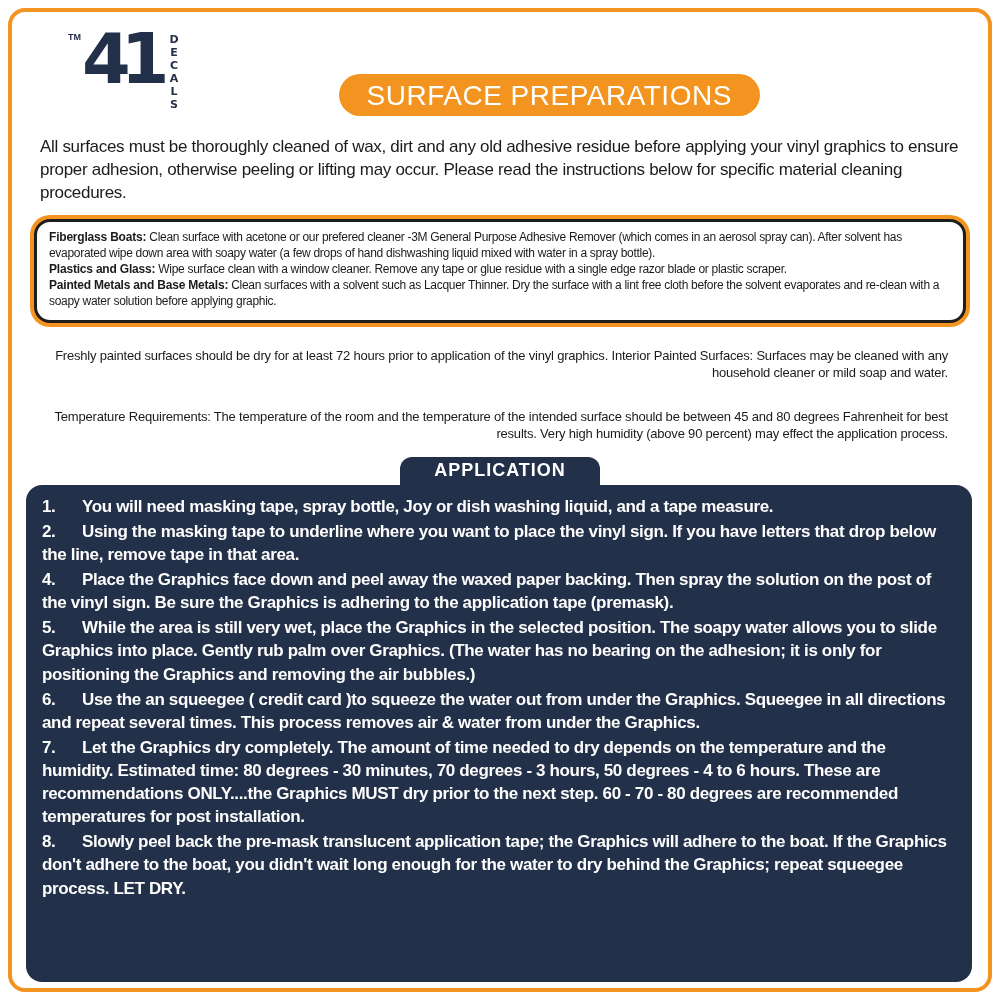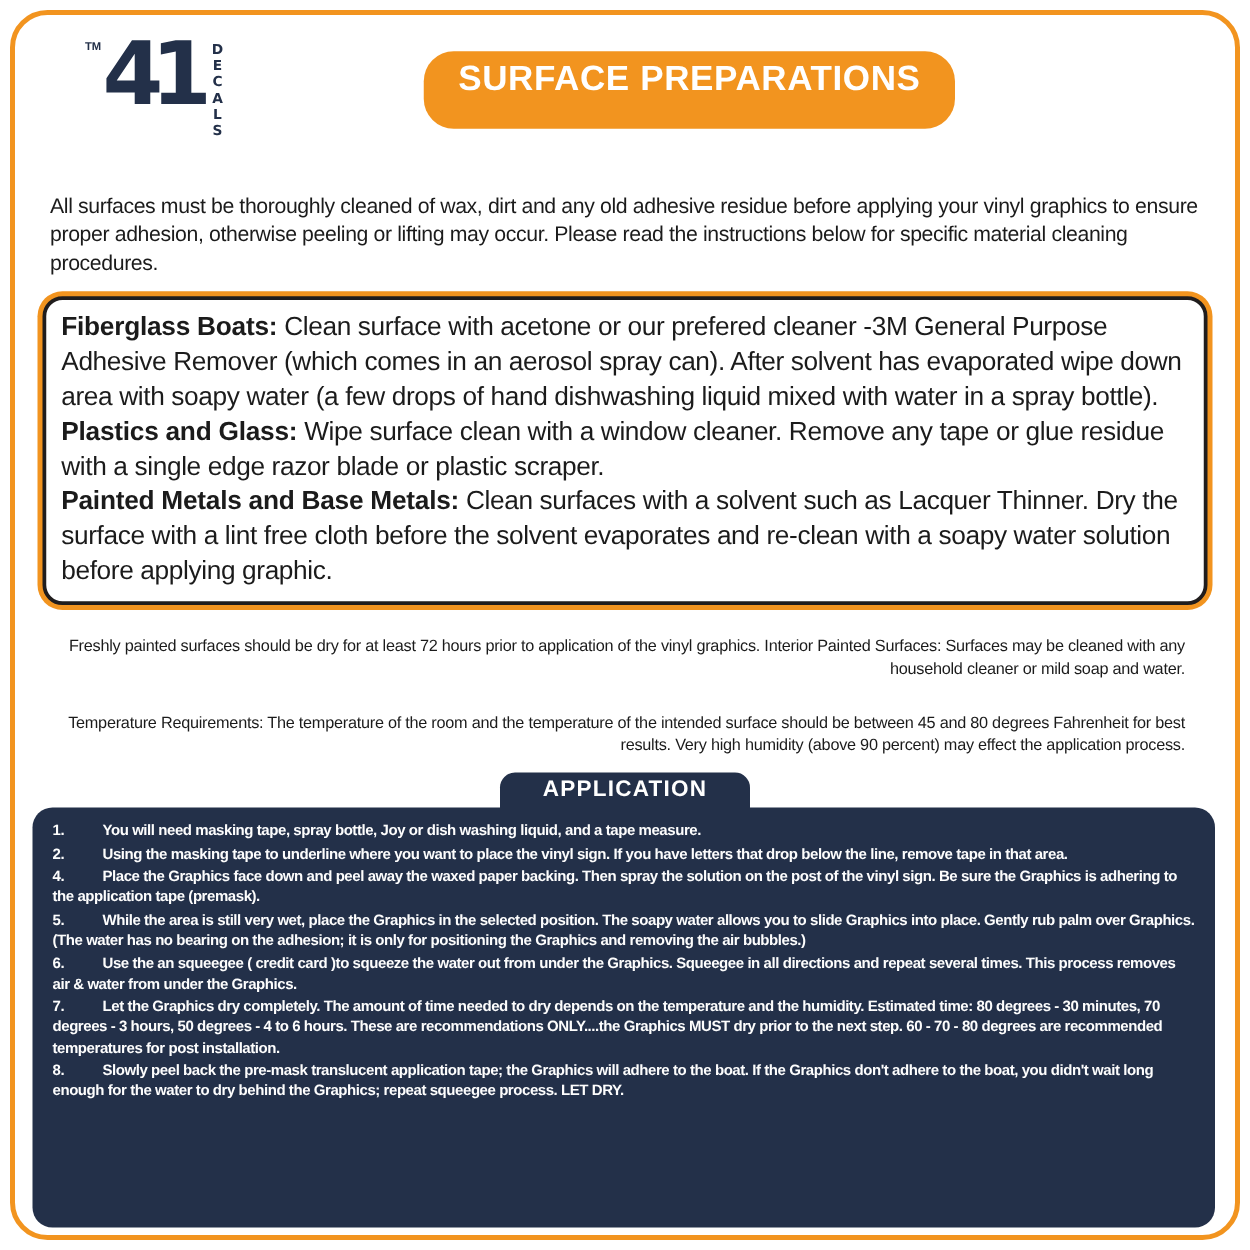--- a/index.html
+++ b/index.html
@@ -3,58 +3,58 @@
 <meta charset="utf-8">
 <style>
   html,body{margin:0;padding:0;background:#ffffff;}
   .page{
     width:1000px;height:1000px;box-sizing:border-box;
     background:#ffffff;padding:8px;
     font-family:"Liberation Sans", sans-serif;color:#1b1b1b;
   }
   .frame{
     height:100%;box-sizing:border-box;
-    border:4px solid var(--orange);border-radius:30px;
+    border:4px solid var(--orange);border-radius:17px;
     padding:6px 14px 6px;display:flex;flex-direction:column;overflow:hidden;
   }
   :root{--orange:#f2941f;--navy:#233049;}
 
   
   .header{display:flex;align-items:flex-start;margin:8px 14px 0;height:102px;}
   .logo{display:flex;align-items:flex-start;margin-left:28px;}
   .logo .tm{font-size:9px;font-weight:bold;color:var(--navy);margin-top:6px;margin-right:1px;}
   .logo .mark{
     font-size:70px;line-height:0.95;font-weight:bold;color:var(--navy);
     letter-spacing:-10px;font-family:"DejaVu Sans", sans-serif;padding-right:10px;
   }
   .logo .vertical{display:flex;flex-direction:column;align-items:center;margin-top:8px;}
   .logo .vertical span{
     font-size:11px;font-weight:bold;color:var(--navy);line-height:1.18;
     font-family:"DejaVu Sans", sans-serif;
   }
   .badge{
-    margin:15px auto 0;margin-left:160px;
+    margin:48px auto 0;margin-left:160px;
     background:var(--orange);color:#ffffff;
-    font-size:28px;font-weight:bold;letter-spacing:0.5px;
-    padding:6px 28px 24px;border-radius:24px;white-space:nowrap;
+    font-size:28px;font-weight:normal;letter-spacing:0.5px;
+    padding:6px 28px 4px;border-radius:24px;white-space:nowrap;
   }
 
   
   .intro{
-    margin:26px 14px 0;font-size:17px;letter-spacing:-0.3px;line-height:1.35;
+    margin:8px 14px 0;font-size:17px;letter-spacing:-0.3px;line-height:1.35;
   }
 
   
   .prep-box{
     margin:14px 8px 8px;
     border:3px solid #201d1d;border-radius:16px;
     box-shadow:0 0 0 4px var(--orange);
     padding:8px 12px 10px;background:#fff;
   }
-  .prep-box p{margin:0;font-size:21px;letter-spacing:-0.3px;line-height:1.33;}
+  .prep-box p{margin:0;font-size:12px;letter-spacing:-0.3px;line-height:1.33;}
   .prep-box strong{letter-spacing:-0.2px;}
 
   
   .note{
     margin:16px 26px 0;text-align:right;
     font-size:13px;letter-spacing:-0.2px;line-height:1.35;
   }
   .note + .note{margin-top:26px;}
 
   
@@ -62,21 +62,21 @@
     align-self:center;margin:14px auto -2px;position:relative;z-index:1;
     background:var(--navy);color:#ffffff;
     font-size:18px;font-weight:bold;letter-spacing:1px;
     padding:3px 34px 6px;border-radius:12px 12px 0 0;white-space:nowrap;
   }
   .app-box{
     flex:1;margin:0 2px 0 0;background:var(--navy);
     border-radius:16px;padding:10px 16px;color:#ffffff;
   }
   .step{
-    margin:0 0 2px;font-size:12px;font-weight:bold;
+    margin:0 0 2px;font-size:17px;font-weight:bold;
     letter-spacing:-0.35px;line-height:1.36;color:#fdfdfd;
   }
   .step .num{display:inline-block;min-width:40px;}
 </style>
 </head>
 <body>
 
 <div class="page">
   <div class="frame">
 

